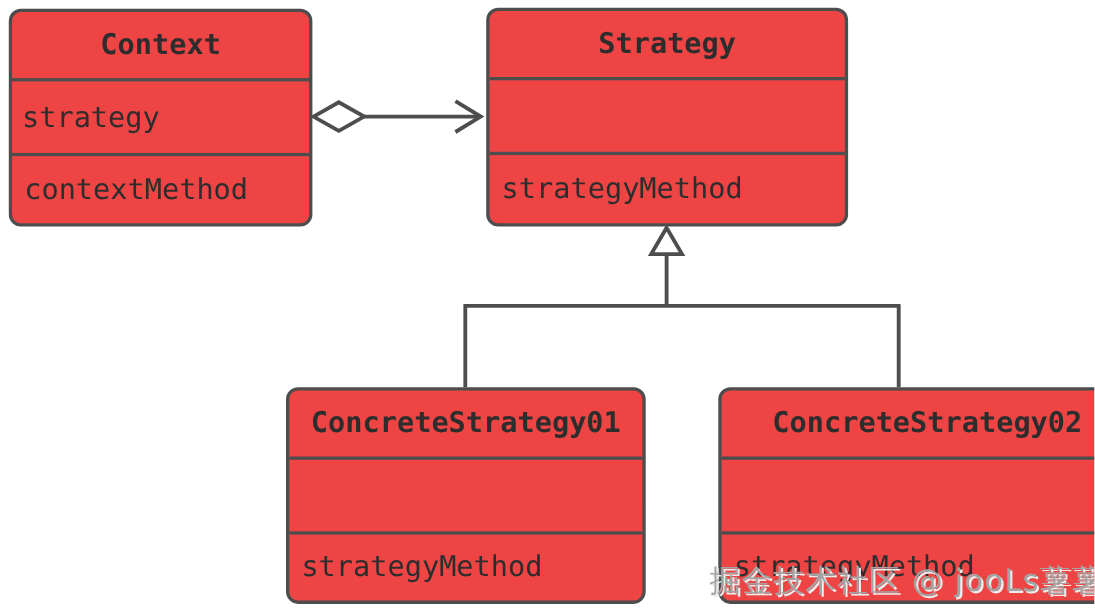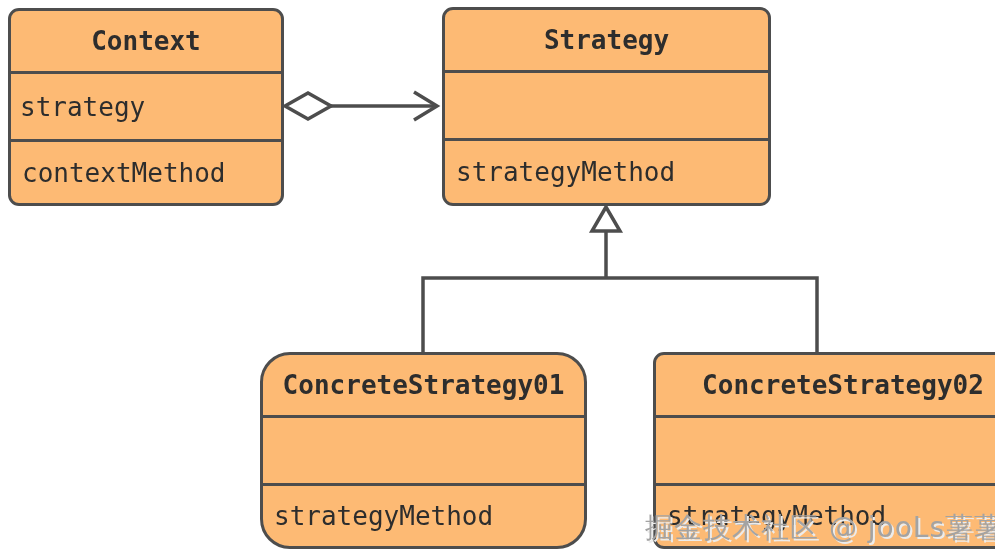--- a/index.html
+++ b/index.html
@@ -31,21 +31,21 @@
   .connectors polygon {
     stroke: #4d4d4d;
     stroke-width: 3.5;
     fill: #ffffff;
   }
   .class-box {
     position: absolute;
     box-sizing: border-box;
     border: 3px solid #4d4d4d;
     border-radius: 11px;
-    background: #fdba74;
+    background: #ef4444;
     display: flex;
     flex-direction: column;
     color: #2d2d2d;
   }
   .class-box .row {
     box-sizing: border-box;
     display: flex;
     align-items: center;
     font-size: 26px;
     line-height: 1;
@@ -104,21 +104,21 @@
     <div class="row attr">strategy</div>
     <div class="row method">contextMethod</div>
   </div>
 
   <div class="class-box" style="left:442px; top:7px; width:329px; height:199px;">
     <div class="row title">Strategy</div>
     <div class="row attr"></div>
     <div class="row method">strategyMethod</div>
   </div>
 
-  <div class="class-box" style="left:260px; top:352px; width:327px; height:197px;border-radius:30px;">
+  <div class="class-box" style="left:260px; top:352px; width:327px; height:197px;">
     <div class="row title">ConcreteStrategy01</div>
     <div class="row attr"></div>
     <div class="row method">strategyMethod</div>
   </div>
 
   <div class="class-box" style="left:653px; top:352px; width:380px; height:197px;">
     <div class="row title">ConcreteStrategy02</div>
     <div class="row attr"></div>
     <div class="row method">strategyMethod</div>
   </div>

